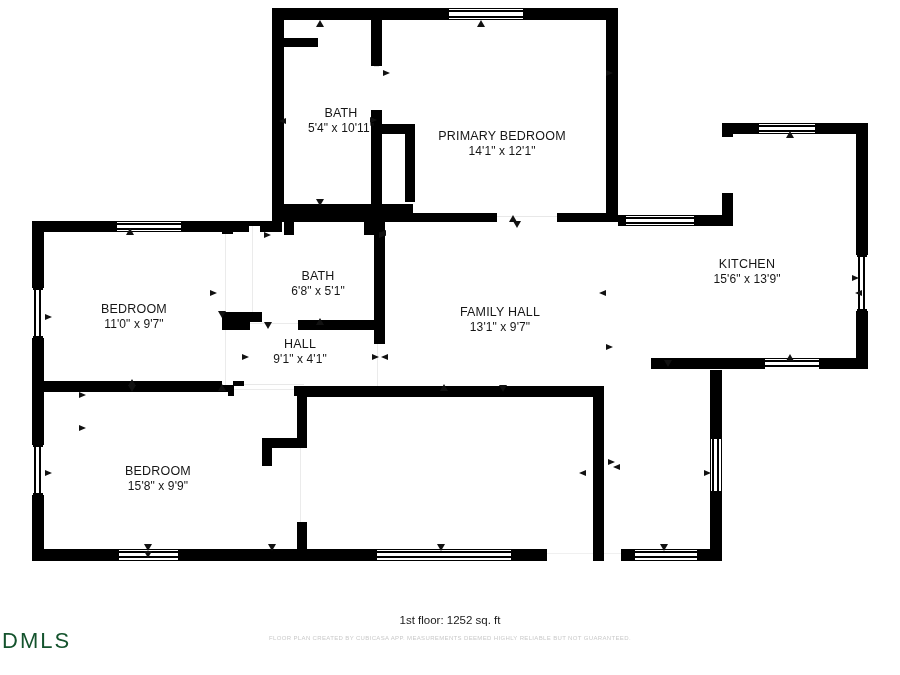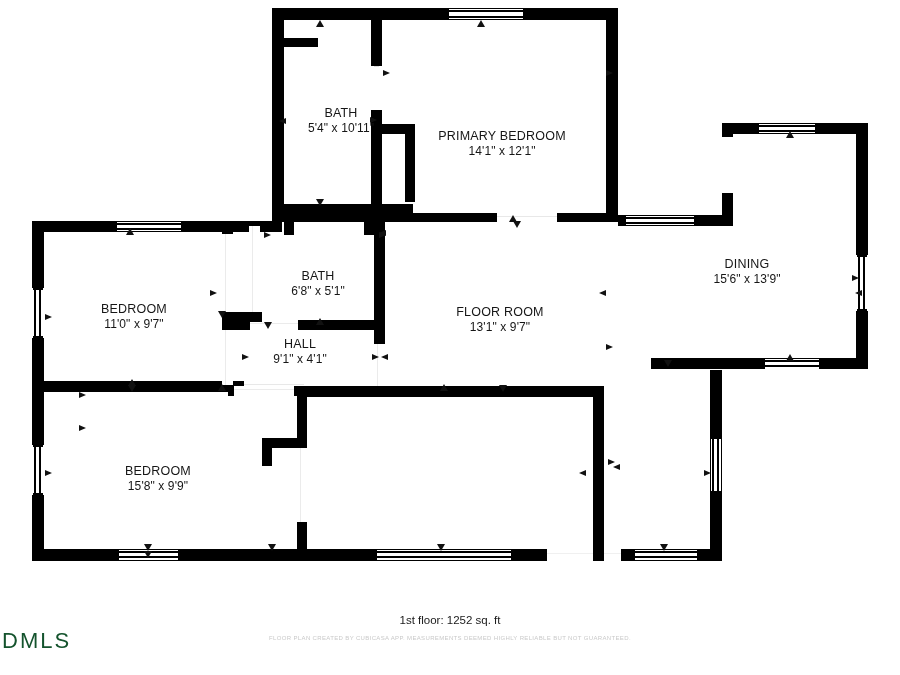--- a/index.html
+++ b/index.html
@@ -321,33 +321,33 @@
 
   <div class="room-label" style="left:341px; top:121px;">
     <span class="room-name">BATH</span>
     <span class="room-dims">5'4" x 10'11"</span>
   </div>
   <div class="room-label" style="left:502px; top:128px;margin-top:16px;">
     <span class="room-name">PRIMARY BEDROOM</span>
     <span class="room-dims">14'1" x 12'1"</span>
   </div>
   <div class="room-label" style="left:747px; top:272px;">
-    <span class="room-name">DINING</span>
+    <span class="room-name">KITCHEN</span>
     <span class="room-dims">15'6" x 13'9"</span>
   </div>
   <div class="room-label" style="left:134px; top:317px;">
     <span class="room-name">BEDROOM</span>
     <span class="room-dims">11'0" x 9'7"</span>
   </div>
   <div class="room-label" style="left:318px; top:284px;">
     <span class="room-name">BATH</span>
     <span class="room-dims">6'8" x 5'1"</span>
   </div>
   <div class="room-label" style="left:500px; top:320px;">
-    <span class="room-name">FLOOR ROOM</span>
+    <span class="room-name">FAMILY HALL</span>
     <span class="room-dims">13'1" x 9'7"</span>
   </div>
   <div class="room-label" style="left:300px; top:352px;">
     <span class="room-name">HALL</span>
     <span class="room-dims">9'1" x 4'1"</span>
   </div>
   <div class="room-label" style="left:158px; top:479px;">
     <span class="room-name">BEDROOM</span>
     <span class="room-dims">15'8" x 9'9"</span>
   </div>

